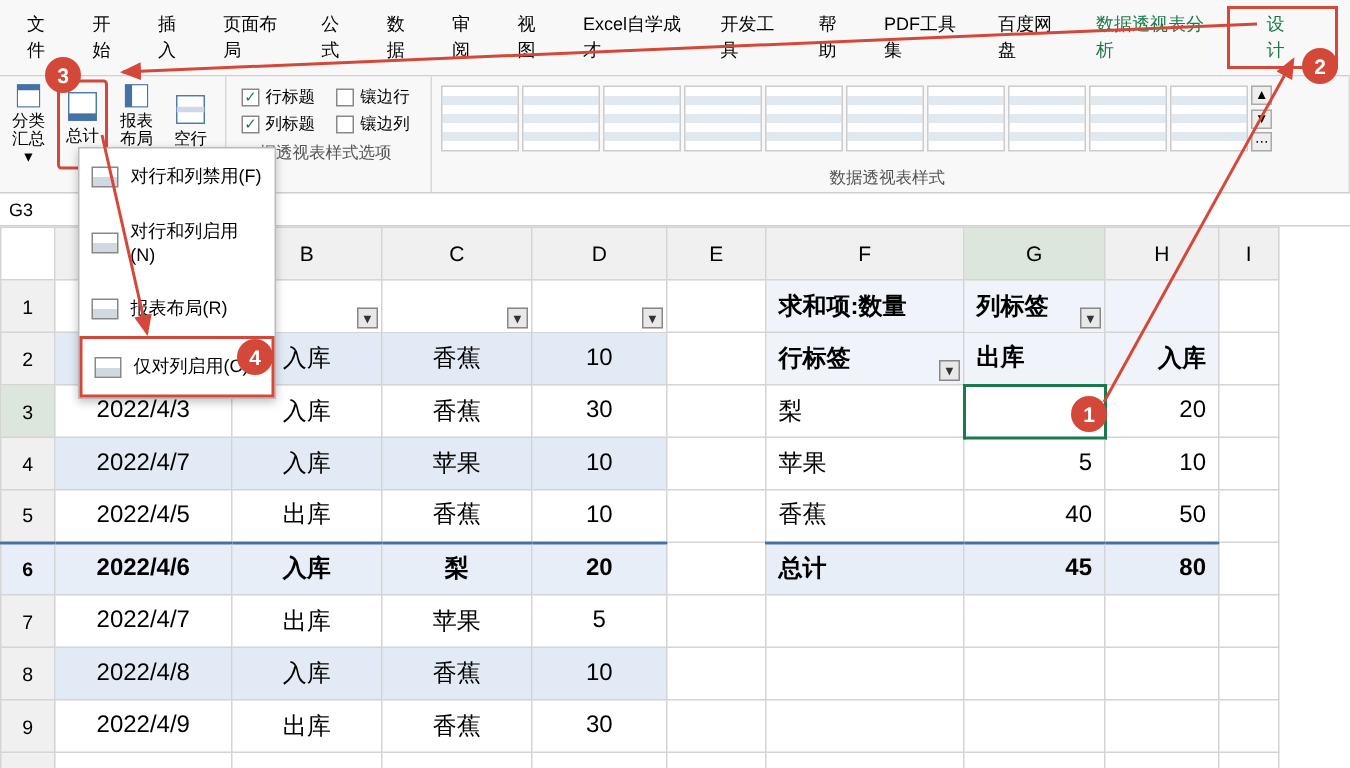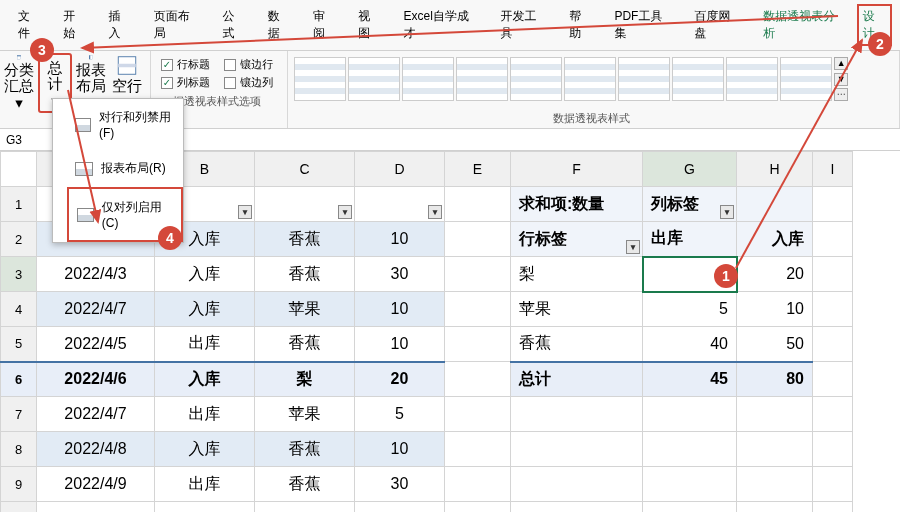--- a/index.html
+++ b/index.html
@@ -1,37 +1,37 @@
 <!DOCTYPE html>
 <html><head>
   <meta charset="utf-8">
   <style>
     * { box-sizing: border-box; margin: 0; padding: 0; }
     body { font-family: "Microsoft YaHei", sans-serif; font-size: 12px; background: #fff; width: 900px; height: 512px; overflow: hidden; position: relative; }
     .ribbon-tabs { display: flex; align-items: center; padding: 4px 8px; gap: 2px; border-bottom: 1px solid #d0d0d0; background: #f8f8f8; }
     .ribbon-tab { padding: 4px 10px; font-size: 12px; cursor: pointer; }
     .ribbon-tab.green { color: #1a7a4c; }
-    .ribbon-tab.design { color: #1a7a4c; border: 2px solid #d4483a; padding: 2px 4px; }
+    .ribbon-tab.design { color: #1a7a4c; border: 2px solid #d4483a; padding: 2px 24px; }
     .ribbon-body { display: flex; height: 78px; border-bottom: 1px solid #d0d0d0; background: #f8f8f8; }
     .ribbon-group { display: flex; flex-direction: column; border-right: 1px solid #d8d8d8; padding: 2px 6px 2px 2px; }
     .ribbon-icons { display: flex; gap: 2px; flex: 1; align-items: flex-start; }
-    .big-btn { display: flex; flex-direction: column; align-items: center; justify-content: flex-end; width: 34px; height: 60px; padding: 2px; font-size: 15px; line-height: 1.1; text-align: center; cursor: pointer; border-radius: 3px; }
+    .big-btn { display: flex; flex-direction: column; align-items: center; justify-content: flex-end; width: 34px; height: 60px; padding: 2px; font-size: 11px; line-height: 1.1; text-align: center; cursor: pointer; border-radius: 3px; }
     .big-btn.boxed { border: 2px solid #d4483a; }
     .big-btn svg { width: 22px; height: 24px; margin-bottom: 2px; }
     .group-label { font-size: 11px; text-align: center; color: #555; }
     .style-opts { display: flex; flex-direction: column; gap: 3px; padding: 4px 8px; }
     .chk { display: flex; align-items: center; gap: 4px; font-size: 11px; }
     .chk-box { width: 12px; height: 12px; border: 1px solid #888; background: #fff; display: inline-flex; align-items: center; justify-content: center; }
     .chk-box.checked::after { content:"✓"; font-size: 10px; color:#1a7a4c; }
     .style-gallery { display: flex; gap: 2px; padding: 4px; flex: 1; }
     .style-thumb { width: 52px; height: 44px; border: 1px solid #ccc; background: repeating-linear-gradient(#fff,#fff 6px,#e0e8f0 6px,#e0e8f0 12px); }
     .gallery-arrows { display: flex; flex-direction: column; justify-content: space-between; height: 44px; }
     .gallery-arrow { width: 14px; height: 13px; border: 1px solid #aaa; background:#eee; font-size:9px; text-align:center; line-height:11px; }
     .dd-menu { position: absolute; left: 52px; top: 98px; width: 132px; background: #fff; border: 1px solid #bbb; box-shadow: 0 2px 6px rgba(0,0,0,0.25); z-index: 20; }
-    .dd-item { display: flex; align-items: center; gap: 8px; padding: 10px 8px; font-size: 12px; cursor: pointer; margin-left: 14px; }
+    .dd-item { display: flex; align-items: center; gap: 8px; padding: 10px 8px; font-size: 12px; cursor: pointer; }
     .dd-item.boxed { border: 2px solid #d4483a; }
     .dd-ico { width: 18px; height: 14px; border: 1px solid #888; background: linear-gradient(#fff 50%, #d0d8e0 50%); }
     .namebox-row { display: flex; align-items: center; height: 22px; border-bottom: 1px solid #d0d0d0; font-size: 12px; }
     .namebox { width: 60px; padding: 14px 6px; border-right: 1px solid #ccc; }
     .mini-btns { display: flex; gap: 2px; padding: 0 4px; color:#888; }
     .fx { font-style: italic; color: #666; padding: 0 8px; border-right: 1px solid #ccc; }
     .sheet { position: relative; }
     .grid { border-collapse: collapse; table-layout: fixed; }
     .grid td, .grid th { border: 1px solid #d4d4d4; height: 35px; padding: 0 4px; font-size: 16px; text-align: center; background: #fff; vertical-align: middle; }
     .grid .rowh { width: 36px; background: #f0f0f0; font-size: 13px; text-align:center; }
@@ -138,20 +138,24 @@
   </div>
 </div>
 
 <div class="dd-menu">
   <div class="dd-item">
       <span class="dd-ico"></span>
       <span>对行和列禁用(F)</span>
     </div>
   <div class="dd-item">
       <span class="dd-ico"></span>
+      <span>对行和列启用(N)</span>
+    </div>
+  <div class="dd-item">
+      <span class="dd-ico"></span>
       <span>报表布局(R)</span>
     </div>
   <div class="dd-item boxed">
       <span class="dd-ico"></span>
       <span>仅对列启用(C)</span>
     </div>
 </div>
 
 <div class="namebox-row">
   <div class="namebox">G3</div>

